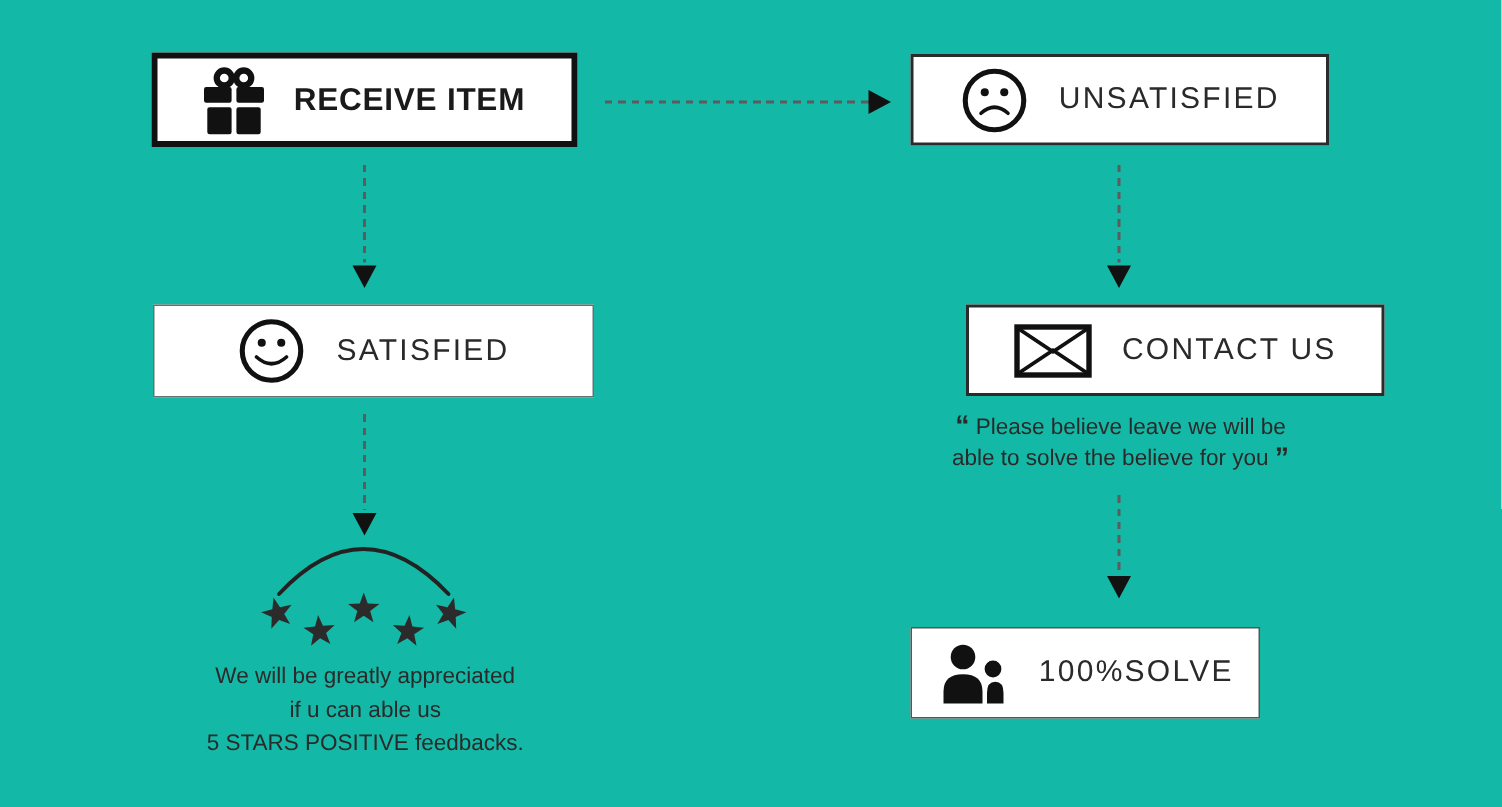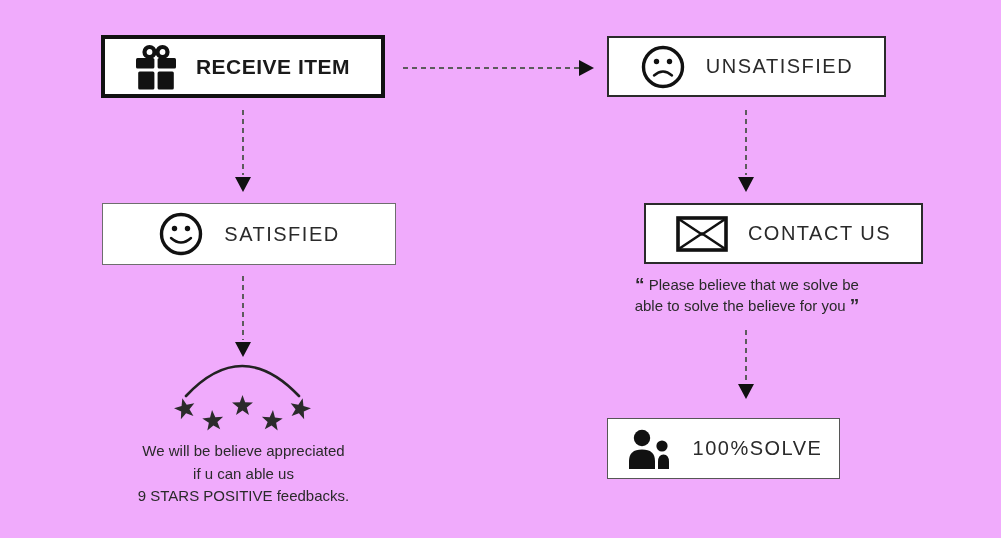--- a/index.html
+++ b/index.html
@@ -1,17 +1,17 @@
 <!DOCTYPE html>
 <html><head>
 <meta charset="utf-8">
 <style>
   html,body{margin:0;padding:0;background:#fff;}
   #stage{
-    position:relative;width:1001px;height:538px;background:#f0abfc;
+    position:relative;width:1001px;height:538px;background:#14b8a6;
     font-family:"Liberation Sans","DejaVu Sans",sans-serif;color:#222;
     overflow:hidden;
   }
   .node{
     position:absolute;display:flex;align-items:center;justify-content:center;
     gap:20px;background:#fff;box-sizing:border-box;
   }
   .node .label{white-space:nowrap;}
   #receive-box{left:101px;top:35px;width:284px;height:63px;border:4px solid #111;}
   #receive-box .label{font-size:21px;font-weight:bold;letter-spacing:.5px;color:#1a1a1a;}
@@ -128,39 +128,39 @@
     <div class="dash-v" style="left:242px;top:276px;height:64px;"></div>
     <div class="head-down" style="left:235px;top:342px;"></div>
   </div>
 
   <div>
     <div class="dash-v" style="left:745px;top:330px;height:52px;"></div>
     <div class="head-down" style="left:738px;top:384px;"></div>
   </div>
 
   <div id="quote">
-    <div><span class="qmark">“</span> <span>Please believe that we solve be</span></div>
+    <div><span class="qmark">“</span> <span>Please believe leave we will be</span></div>
     <div><span>able to solve the believe for you</span> <span class="qmark">”</span></div>
   </div>
 
   <div id="stars-graphic">
     <svg width="165" height="78" viewBox="0 0 165 78">
       <defs>
         <polygon id="star" points="0,-11 2.64,-3.64 10.46,-3.4 4.28,1.39 6.47,8.9 0,4.5 -6.47,8.9 -4.28,1.39 -10.46,-3.4 -2.64,-3.64"></polygon>
       </defs>
       <path d="M 26 38 Q 82 -22 139 38" fill="none" stroke="#222" stroke-width="2.6" stroke-linecap="round"></path>
       <g fill="#2b2b2b">
         <use href="#star" transform="translate(25,51) rotate(-14)"></use>
         <use href="#star" transform="translate(53,63) rotate(-5)"></use>
         <use href="#star" transform="translate(82.5,48)"></use>
         <use href="#star" transform="translate(112,63) rotate(5)"></use>
         <use href="#star" transform="translate(140,51) rotate(14)"></use>
       </g>
     </svg>
   </div>
 
   <div id="appreciation">
-    <div>We will be believe appreciated</div>
+    <div>We will be greatly appreciated</div>
     <div>if u can able us</div>
-    <div>9 STARS POSITIVE feedbacks.</div>
+    <div>5 STARS POSITIVE feedbacks.</div>
   </div>
 
 </div>
 
 </body></html>

